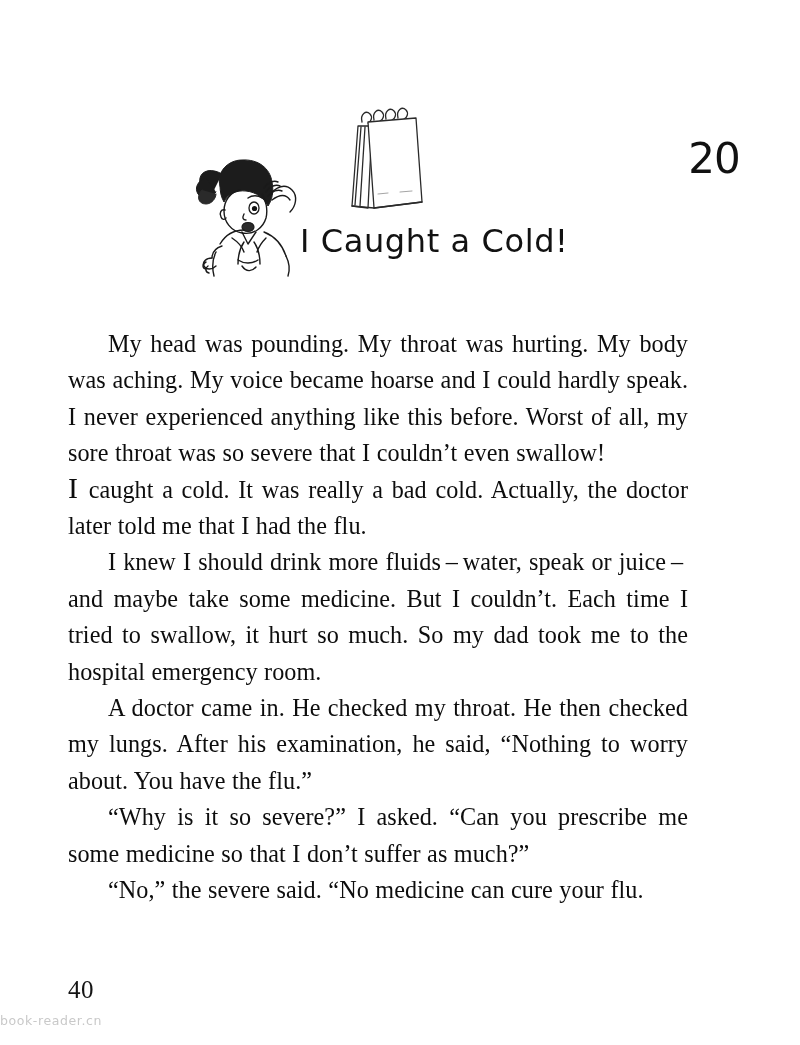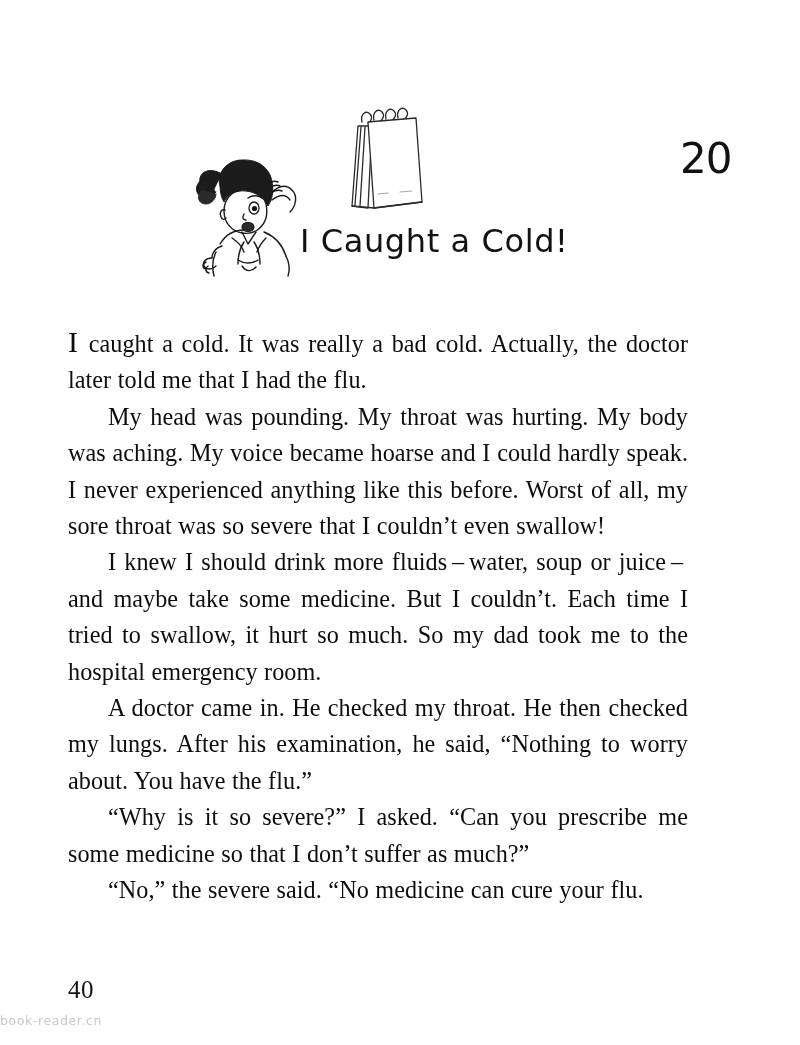--- a/index.html
+++ b/index.html
@@ -45,21 +45,21 @@
     top: 6px;
     width: 116px;
     height: 122px;
   }
 
   .calendar-number {
     position: absolute;
     left: 352px;
     top: 36px;
     width: 68px;
-    text-align: left;
+    text-align: center;
     font-family: "DejaVu Sans", sans-serif;
     font-size: 42px;
     font-weight: 400;
     letter-spacing: -1px;
     color: #111111;
     line-height: 1;
   }
 
   .chapter-title {
     position: absolute;
@@ -207,23 +207,23 @@
           <path d="M46 106 L94 100"></path>
         </g>
       </svg>
       <div class="calendar-number">20</div>
     </div>
 
     <div class="chapter-title">I Caught a Cold!</div>
   </div>
 
   <div class="body-text">
+      <p class="para indent">My head was pounding. My throat was hurting. My body was aching. My voice became hoarse and I could hardly speak. I never experienced anything like this before. Worst of all, my sore throat was so severe that I couldn’t even swallow!</p>
       <p class="para"><span class="dropcap-lead">I</span> caught a cold. It was really a bad cold. Actually, the doctor later told me that I had the flu.</p>
-      <p class="para indent">My head was pounding. My throat was hurting. My body was aching. My voice became hoarse and I could hardly speak. I never experienced anything like this before. Worst of all, my sore throat was so severe that I couldn’t even swallow!</p>
-      <p class="para indent">I knew I should drink more fluids – water, soup or juice – and maybe take some medicine. But I couldn’t. Each time I tried to swallow, it hurt so much. So my dad took me to the hospital emergency room.</p>
+      <p class="para indent">I knew I should drink more fluids – water, speak or juice – and maybe take some medicine. But I couldn’t. Each time I tried to swallow, it hurt so much. So my dad took me to the hospital emergency room.</p>
       <p class="para indent">A doctor came in. He checked my throat. He then checked my lungs. After his examination, he said, “Nothing to worry about. You have the flu.”</p>
       <p class="para indent">“Why is it so severe?” I asked. “Can you prescribe me some medicine so that I don’t suffer as much?”</p>
       <p class="para indent">“No,” the severe said. “No medicine can cure your flu.</p>
     </div>
 
   <div class="page-number">40</div>
 
   <div class="watermark">book-reader.cn</div>
 
 </div>

